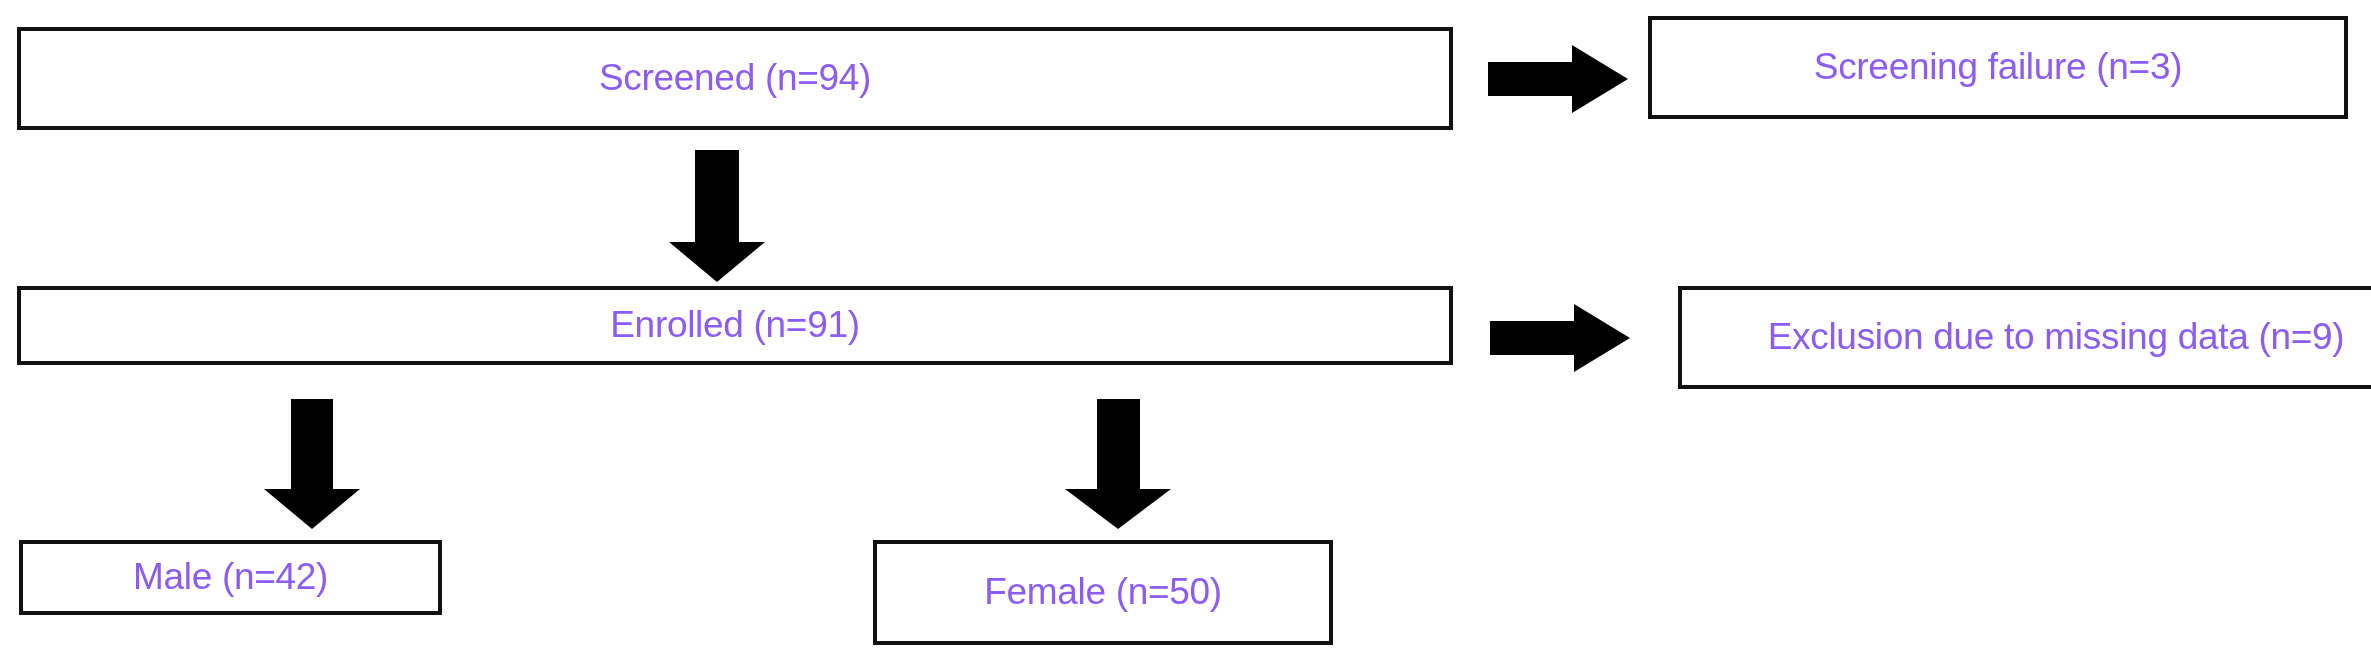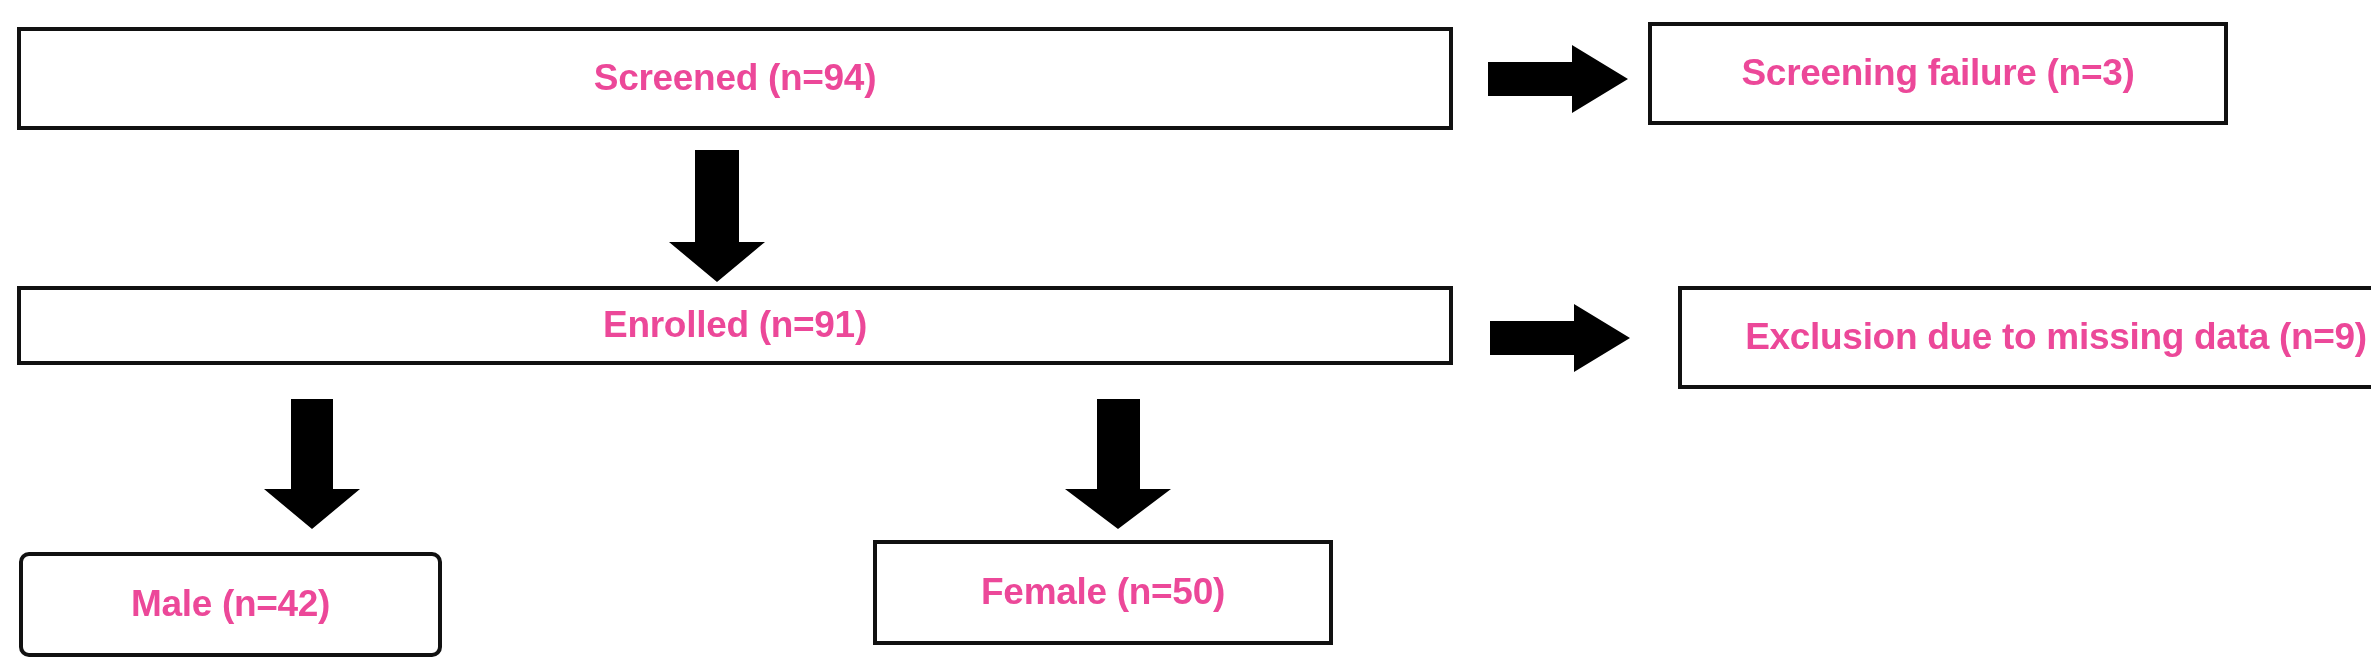--- a/index.html
+++ b/index.html
@@ -22,62 +22,61 @@
     position: absolute;
     box-sizing: border-box;
     background: #ffffff;
     border: 4px solid #111111;
     display: flex;
     align-items: center;
     justify-content: center;
   }
   .node-label {
     font-family: "Liberation Sans", sans-serif;
-    font-weight: bold;
+    font-weight: normal;
     font-size: 37px;
     line-height: 1.05;
-    color: #ec4899;
+    color: #8b5cf6;
     letter-spacing: -0.3px;
     white-space: nowrap;
     text-align: right;
   }
   
   #box-screened {
     left: 17px;
     top: 27px;
     width: 1436px;
     height: 103px;
   }
   #box-screening-failure {
     left: 1648px;
-    top: 22px;
-    width: 580px;
+    top: 16px;
+    width: 700px;
     height: 103px;
   }
   
   #box-enrolled {
     left: 17px;
     top: 286px;
     width: 1436px;
     height: 79px;
   }
   #box-exclusion {
     left: 1648px;
     top: 286px;
     width: 756px;
     height: 103px;
     margin-left: 30px;
   }
   
   #box-male {
     left: 19px;
-    top: 552px;
+    top: 540px;
     width: 423px;
-    height: 105px;
-    border-radius: 10px;
+    height: 75px;
   }
   #box-female {
     left: 873px;
     top: 540px;
     width: 460px;
     height: 105px;
   }
   
   .arrow {
     position: absolute;

